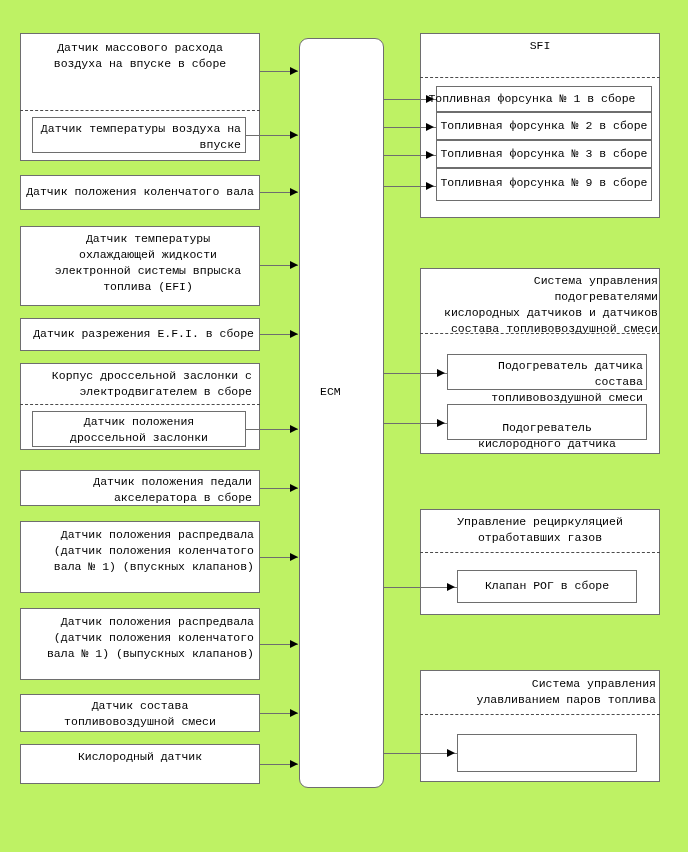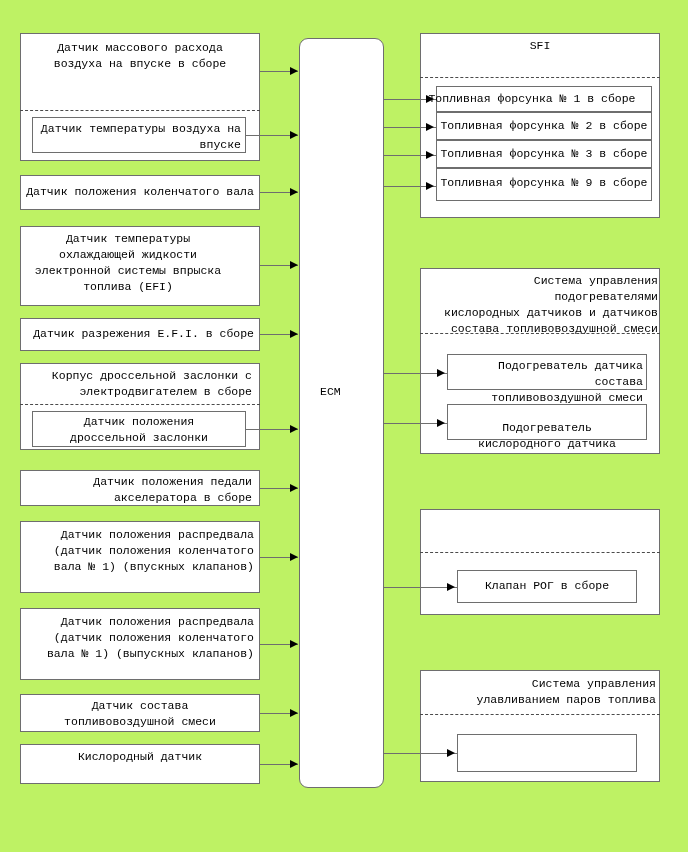--- a/index.html
+++ b/index.html
@@ -75,21 +75,21 @@
 воздуха на впуске в сборе</div>
   <div class="dashed" style="left:20px; top:110px; width:240px;"></div>
   <div class="box" style="left:32px; top:117px; width:214px; height:36px;"></div>
   <div class="txt left" style="left:39px; top:121px; width:202px;">Датчик температуры воздуха на
 впуске</div>
 
   <div class="box" style="left:20px; top:175px; width:240px; height:35px;"></div>
   <div class="txt center" style="left:24px; top:184px; width:232px;">Датчик положения коленчатого вала</div>
 
   <div class="box" style="left:20px; top:226px; width:240px; height:80px;"></div>
-  <div class="txt center" style="left:20px; top:231px; width:216px;">Датчик температуры
+  <div class="txt center" style="left:40px; top:231px; width:216px;">Датчик температуры
 охлаждающей жидкости
 электронной системы впрыска
 топлива (EFI)</div>
 
   <div class="box" style="left:20px; top:318px; width:240px; height:33px;"></div>
   <div class="txt left" style="left:28px; top:326px; width:226px;">Датчик разрежения E.F.I. в сборе</div>
 
   <div class="box" style="left:20px; top:363px; width:240px; height:87px;"></div>
   <div class="txt left" style="left:28px; top:368px; width:224px;">Корпус дроссельной заслонки с
 электродвигателем в сборе</div>
@@ -179,20 +179,22 @@
 
   <div class="box" style="left:447px; top:354px; width:200px; height:36px;"></div>
   <div class="txt left" style="left:453px; top:358px; width:190px;">Подогреватель датчика состава
 топливовоздушной смеси</div>
 
   <div class="box" style="left:447px; top:404px; width:200px; height:36px;"></div>
   <div class="txt center" style="left:451px; top:408px; width:192px;margin-top:12px;">Подогреватель
 кислородного датчика</div>
 
   <div class="box" style="left:420px; top:509px; width:240px; height:106px;"></div>
+  <div class="txt center" style="left:428px; top:514px; width:224px;">Управление рециркуляцией
+отработавших газов</div>
   <div class="dashed" style="left:420px; top:552px; width:240px;"></div>
 
   <div class="box" style="left:457px; top:570px; width:180px; height:33px;"></div>
   <div class="txt center" style="left:461px; top:578px; width:172px;">Клапан РОГ в сборе</div>
 
   <div class="box" style="left:420px; top:670px; width:240px; height:112px;"></div>
   <div class="txt left" style="left:436px; top:676px; width:220px;">Система управления
 улавливанием паров топлива</div>
   <div class="dashed" style="left:420px; top:714px; width:240px;"></div>
 

